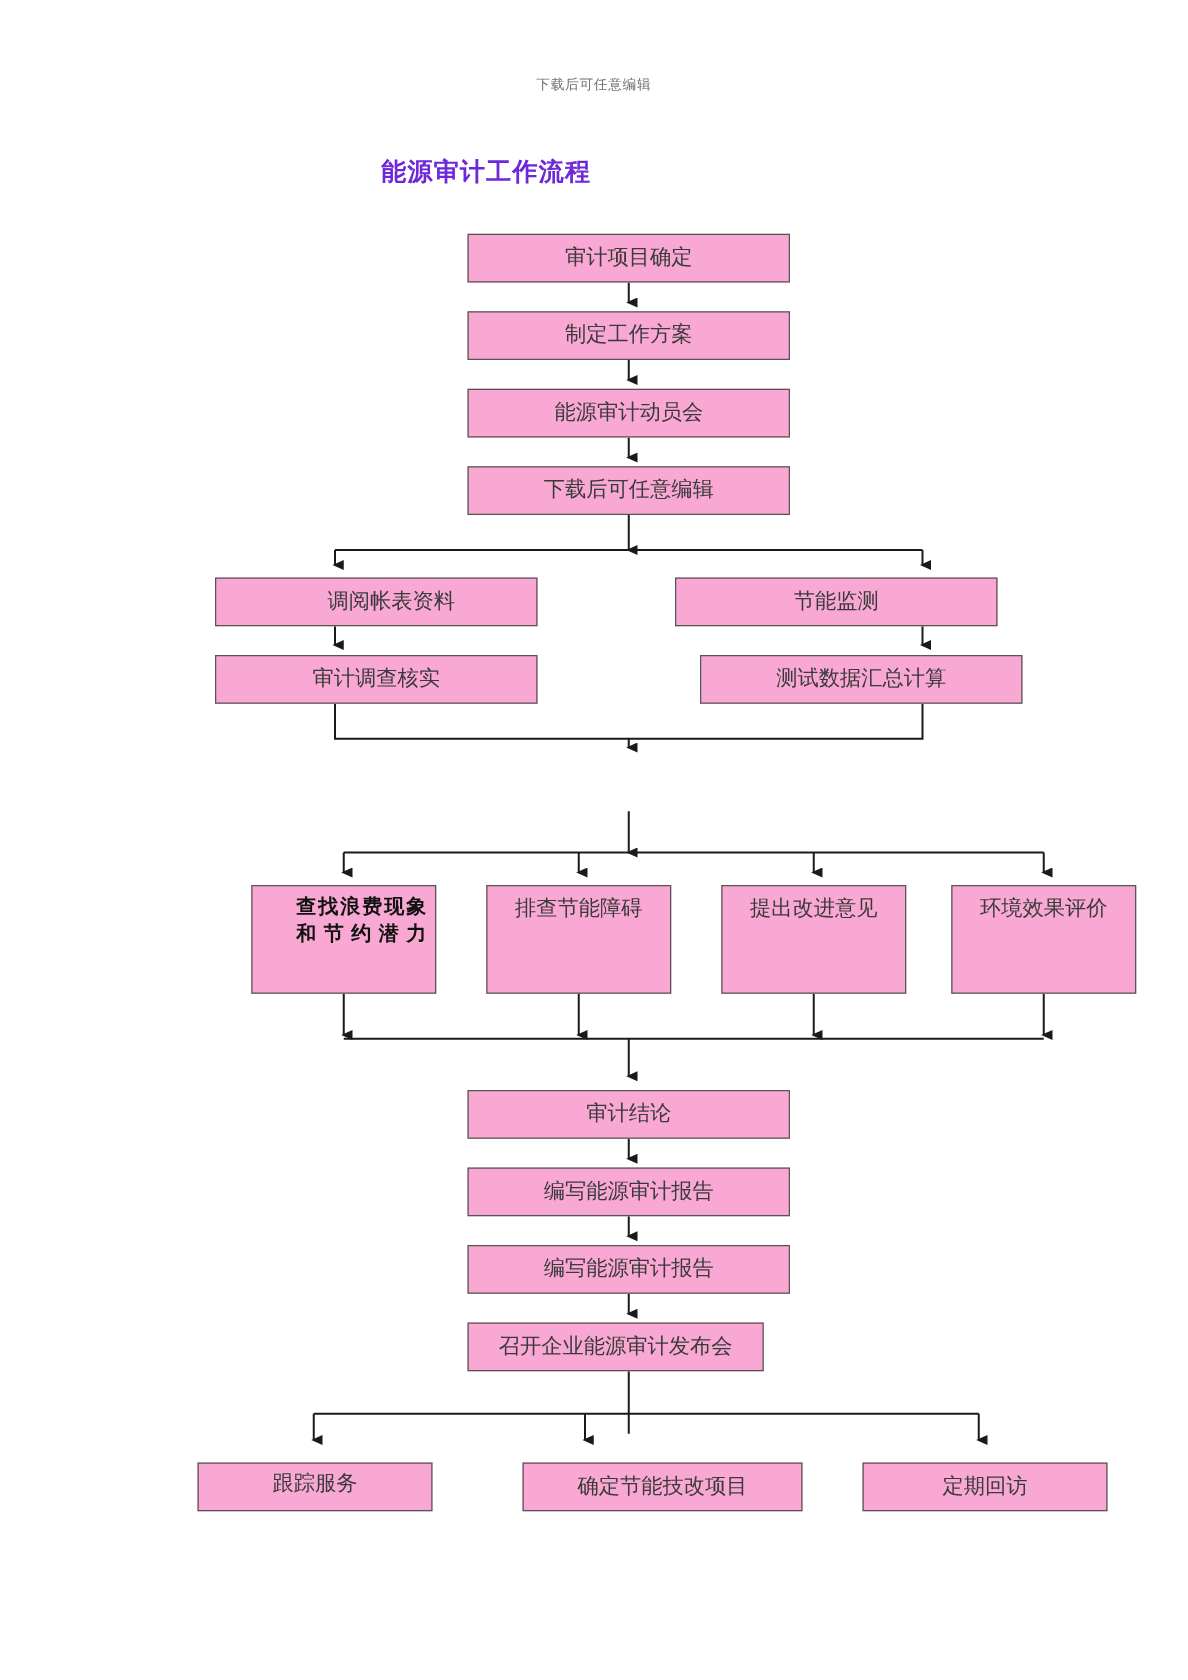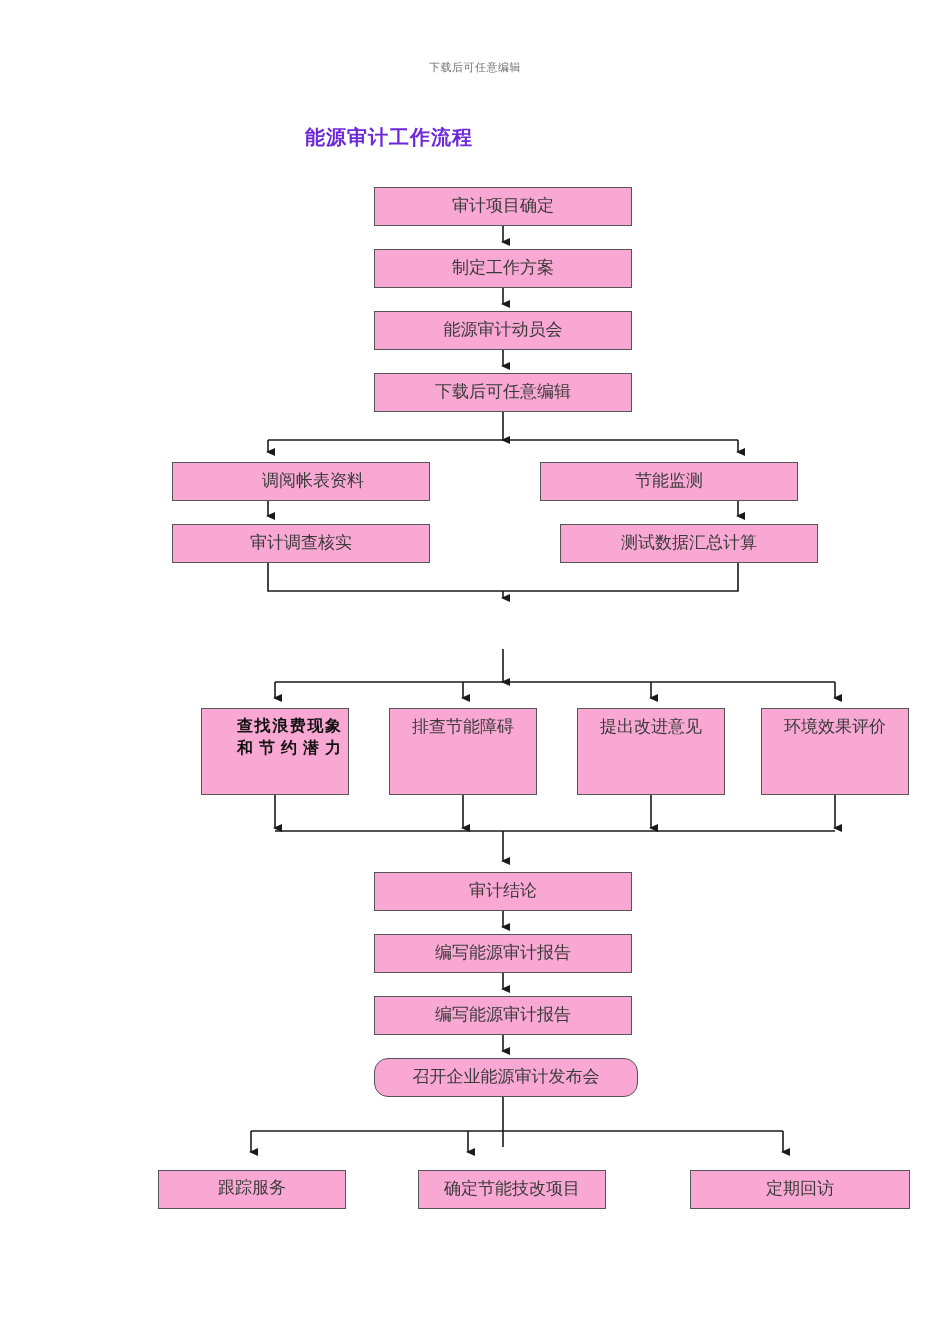--- a/index.html
+++ b/index.html
@@ -198,29 +198,29 @@
   </div>
 
   <div class="node center-v" style="left:374px; top:934px; width:258px; height:39px;">
     <span class="label">编写能源审计报告</span>
   </div>
 
   <div class="node center-v" style="left:374px; top:996px; width:258px; height:39px;">
     <span class="label">编写能源审计报告</span>
   </div>
 
-  <div class="node center-v" style="left:374px; top:1058px; width:264px; height:39px;border-radius:14px;">
+  <div class="node center-v" style="left:374px; top:1058px; width:237px; height:39px;">
     <span class="label">召开企业能源审计发布会</span>
   </div>
 
   <div class="node center-v" style="left:158px; top:1170px; width:188px; height:39px;font-family:Liberation Mono, monospace;">
     <span class="label">跟踪服务</span>
   </div>
 
-  <div class="node center-v" style="left:418px; top:1170px; width:188px; height:39px;">
+  <div class="node center-v" style="left:418px; top:1170px; width:224px; height:39px;">
     <span class="label">确定节能技改项目</span>
   </div>
 
-  <div class="node center-v" style="left:690px; top:1170px; width:220px; height:39px;">
+  <div class="node center-v" style="left:690px; top:1170px; width:196px; height:39px;">
     <span class="label">定期回访</span>
   </div>
 
 </div>
 
 </body></html>

